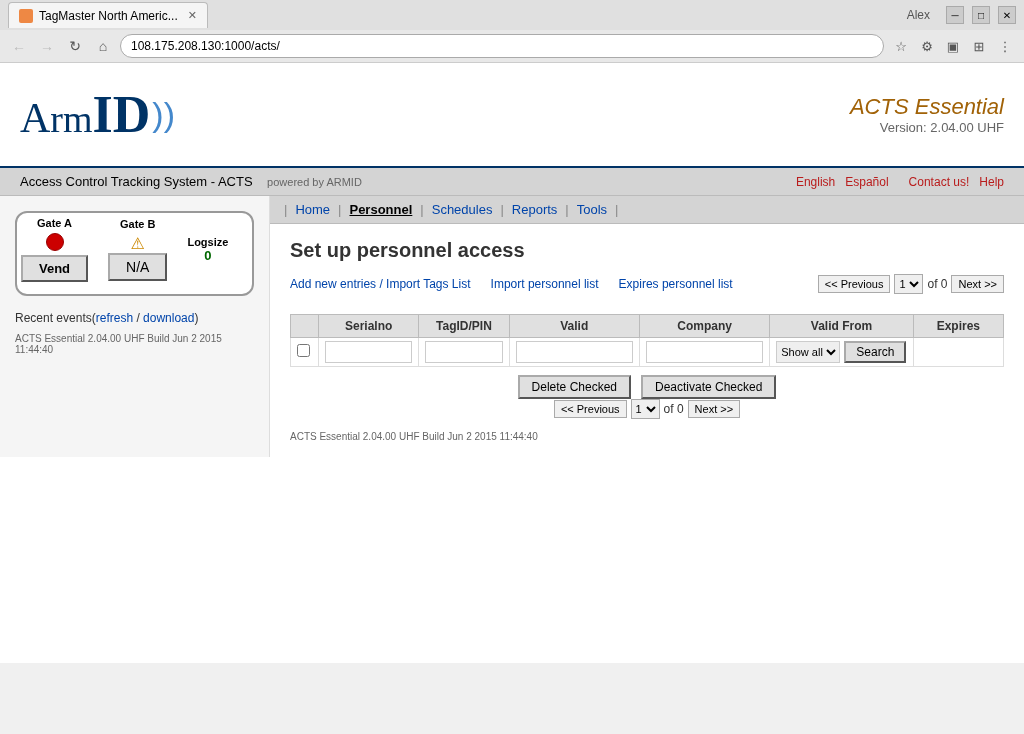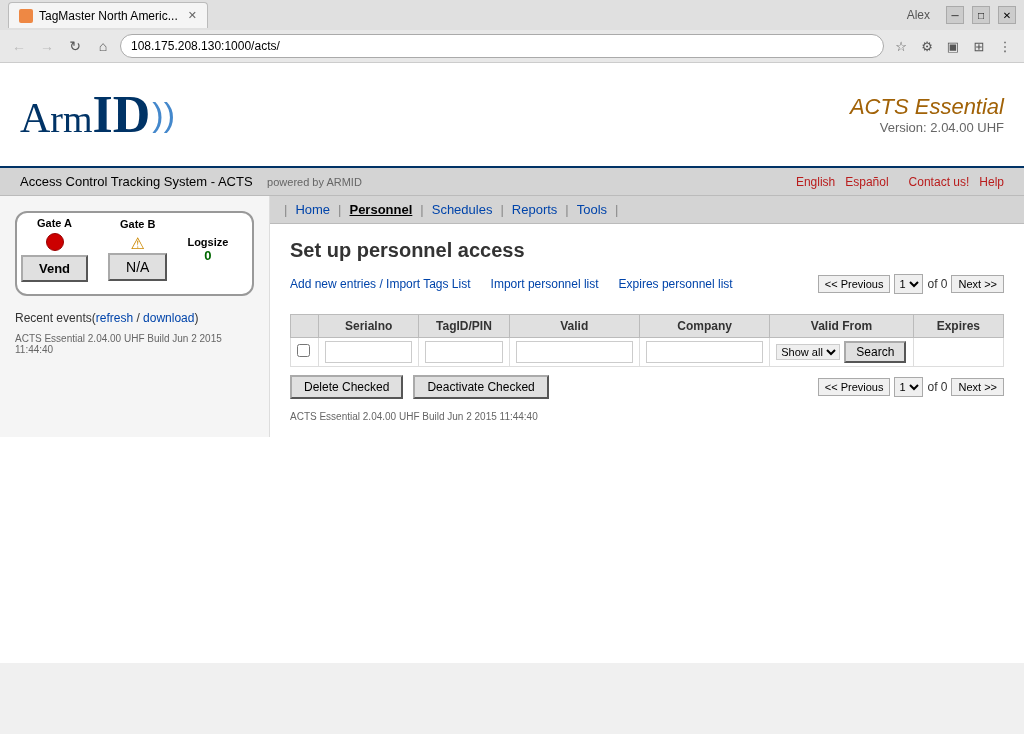--- a/index.html
+++ b/index.html
@@ -88,25 +88,25 @@
     .personnel-table input[type="text"] { width: 100%; border: 1px solid #ccc; padding: 2px 4px; font-size: 12px; height: 22px; }
     .col-serial { width: 100px; }
     .col-tagid { width: 90px; }
     .col-name { width: 130px; }
     .col-company { width: 130px; }
     .col-validfrom { width: 120px; }
     .col-expires { width: 90px; }
     .col-check { width: 28px; }
 
     .valid-from-cell { display: flex; align-items: center; gap: 4px; }
-    .valid-from-select { height: 16px; font-size: 11px; border: 1px solid #ccc; }
+    .valid-from-select { height: 22px; font-size: 11px; border: 1px solid #ccc; }
     .search-btn { padding: 2px 10px; border: 2px outset #aaa; background: #e0e0e0; font-size: 12px; cursor: pointer; }
 
     
-    .bottom-actions { display: flex; align-items: center; justify-content: space-between; margin-top: 8px; }
+    .bottom-actions { display: flex; align-items: center; justify-content: space-between; margin-top: 8px; flex-direction: column; }
     .bottom-left { display: flex; gap: 10px; }
     .action-btn { padding: 3px 12px; border: 2px outset #aaa; background: #e0e0e0; font-size: 12px; cursor: pointer; }
 
     .footer-text { font-size: 10px; color: #666; margin-top: 12px; }
   </style>
 </head>
 <body>
 
 <div class="browser-chrome">
   <div class="title-bar">

